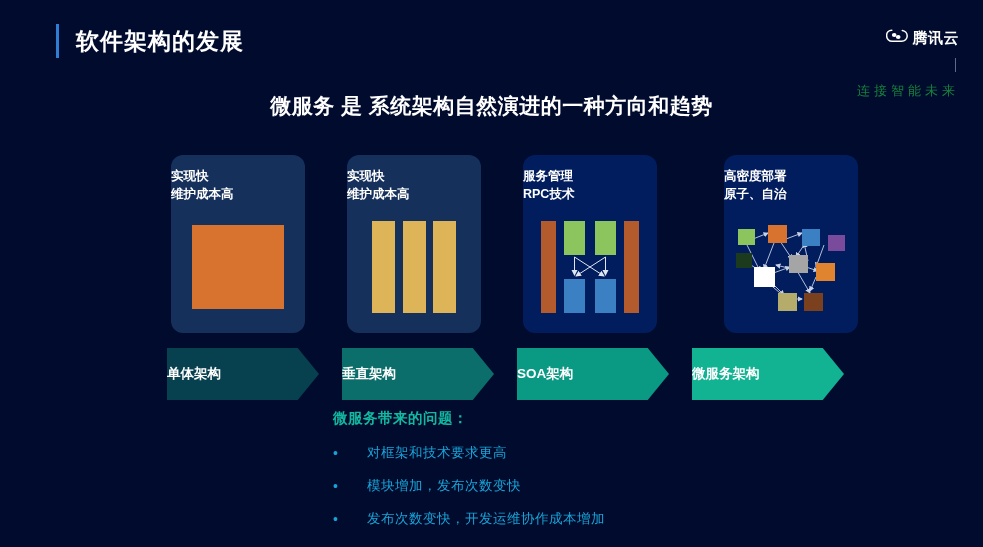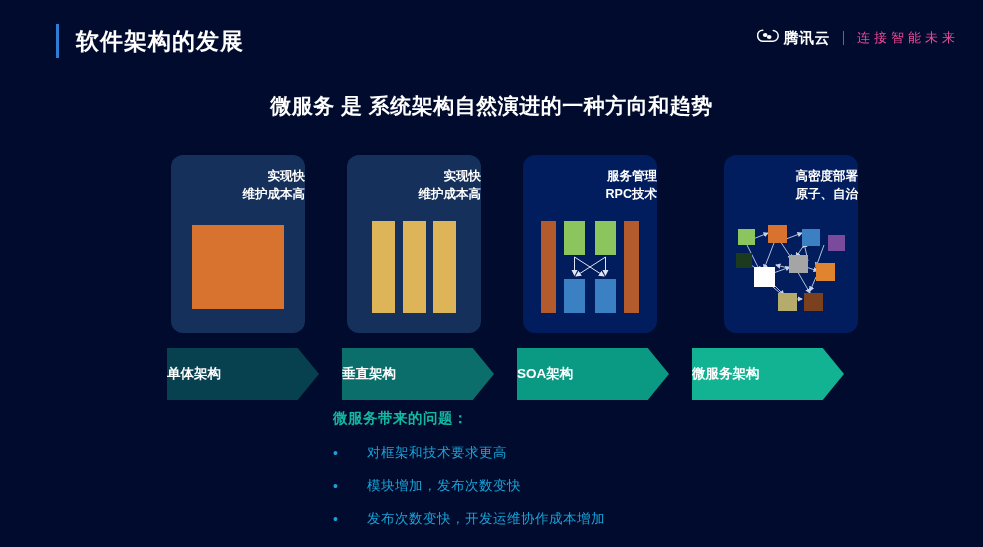--- a/index.html
+++ b/index.html
@@ -30,33 +30,33 @@
   }
   .title-text {
     color: #ffffff;
     font-size: 23px;
     font-weight: bold;
     letter-spacing: 1px;
     white-space: nowrap;
   }
   .brand {
     position: absolute; right: 24px; top: 28px;
-    display: flex; align-items: center; gap: 10px;
+    display: flex; align-items: flex-end; gap: 10px; flex-direction: column;
   }
   .brand-logo { display: flex; align-items: center; gap: 5px; }
   .brand-name {
     color: #ffffff; font-size: 15px; font-weight: bold;
     letter-spacing: 0.5px;
   }
   .brand-divider {
     width: 1px; height: 14px; background: #5a6a90;
     margin: 0 3px;
   }
   .brand-slogan {
-    color: #ec4899; font-size: 13px; letter-spacing: 4px;
+    color: #15803d; font-size: 13px; letter-spacing: 4px;
     white-space: nowrap;
   }
 
   
   .subtitle {
     position: absolute; left: 0; top: 92px; width: 983px;
     text-align: center;
     color: #ffffff;
     font-size: 21px;
     font-weight: bold;
@@ -73,21 +73,21 @@
     width: 134px; height: 178px;
     border-radius: 12px;
   }
   .card-0 { left: 0px;   background: #16305c; }
   .card-1 { left: 176px; background: #16305c; }
   .card-2 { left: 352px; background: #021d5e; }
   .card-3 { left: 528px; background: #021d5e; margin-left: 25px; }
 
   .card-title {
     position: absolute; left: 0; top: 12px; width: 100%;
-    text-align: right;
+    text-align: left;
     color: #ffffff;
     font-size: 12.5px;
     font-weight: bold;
     line-height: 18px;
   }
   .card-art {
     position: absolute; left: 0; top: 64px;
     width: 134px; height: 104px;
   }
 

